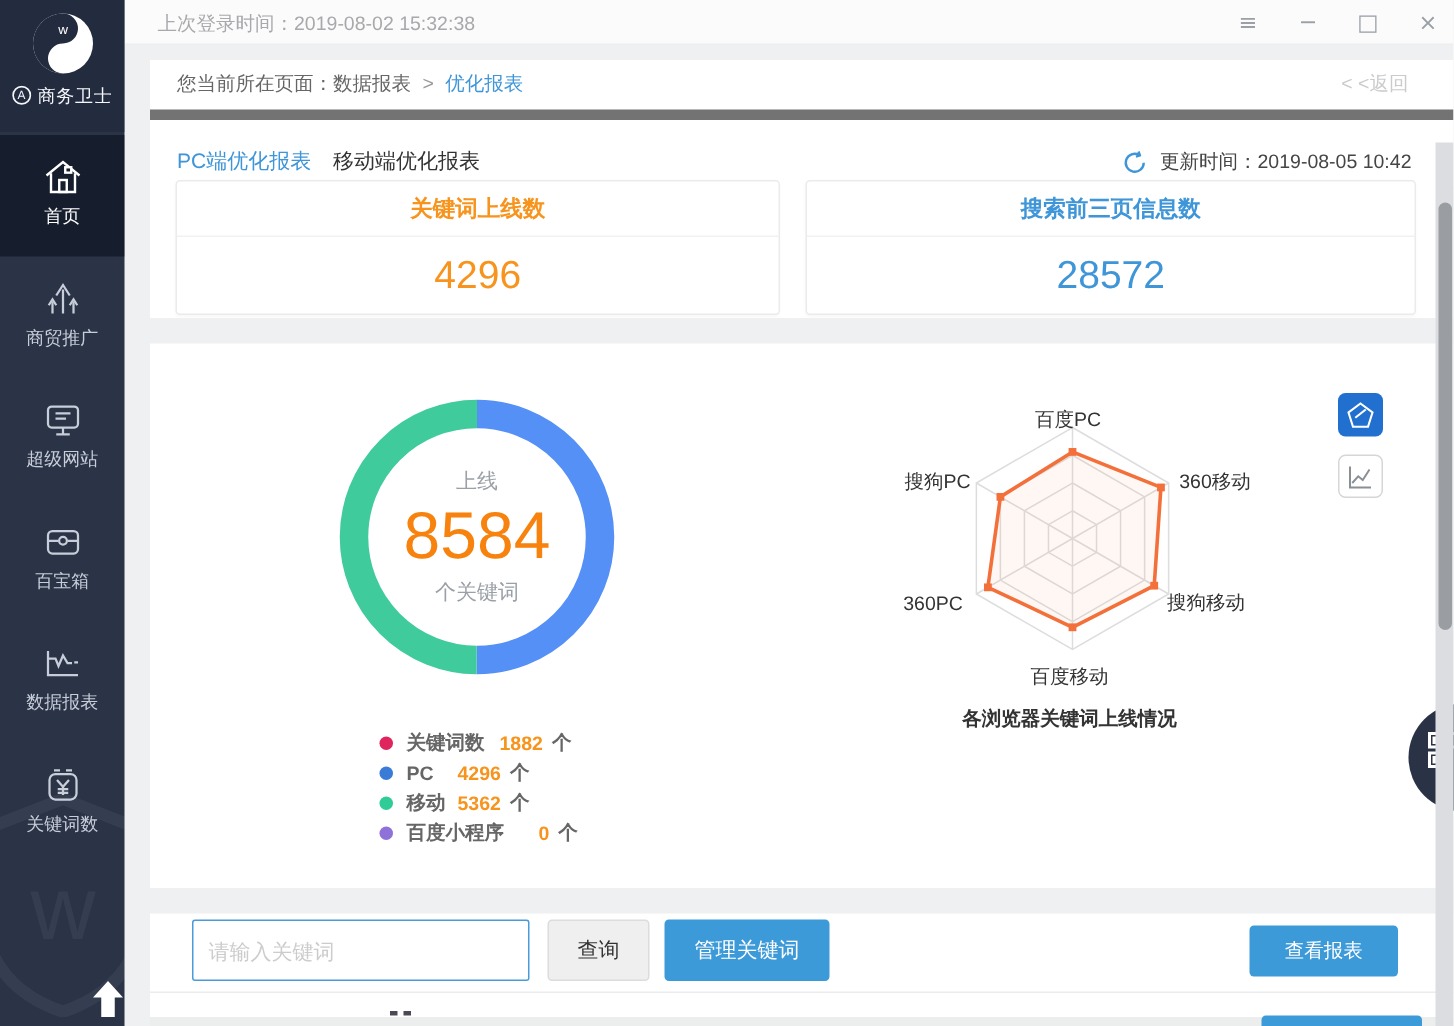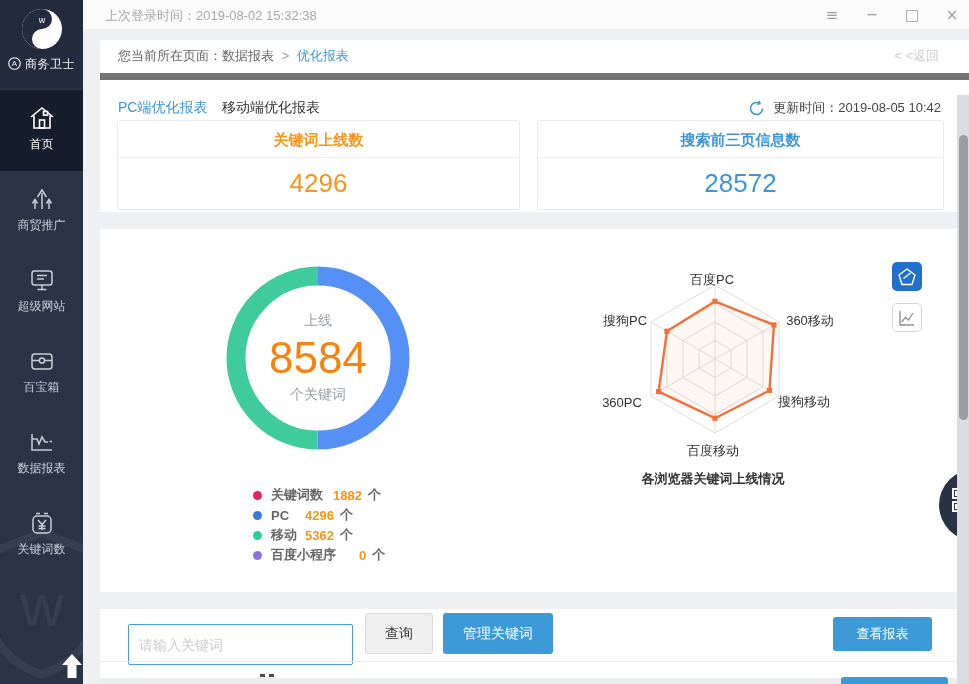--- a/index.html
+++ b/index.html
@@ -69,21 +69,21 @@
   .r-lab { position:absolute; transform:translate(-50%,-50%); font-size:13px; color:#333; white-space:nowrap; }
   .rl0 { left:132px; top:25px; } .rl1 { left:230px; top:66px; } .rl2 { left:224px; top:147px; }
   .rl3 { left:133px; top:196px; } .rl4 { left:42px; top:147px; } .rl5 { left:45px; top:66px; }
   .radar-caption { position:absolute; left:133px; top:224px; transform:translate(-50%,-50%); font-size:13px; font-weight:bold; color:#333; white-space:nowrap; }
   .chart-toggle { position:absolute; width:30px; height:29px; border-radius:5px; cursor:pointer; }
   .tg-radar { left:792px; top:222px; background:#2170cf; }
   .tg-line { left:792px; top:263px; background:#fff; border:1px solid #d6d6d6; }
   .chart-toggle svg { position:absolute; left:50%; top:50%; transform:translate(-50%,-50%); }
 
   
-  .kw-input { position:absolute; left:28px; top:573px; width:225px; height:41px; border:1px solid #4a9bd9; border-radius:2px; padding:0 10px; font-size:14px; color:#333; outline:none; font-family:inherit;margin-top:11px; }
+  .kw-input { position:absolute; left:28px; top:573px; width:225px; height:41px; border:1px solid #4a9bd9; border-radius:2px; padding:0 10px; font-size:14px; color:#333; outline:none; font-family:inherit; }
   .kw-input::placeholder { color:#ccc; }
   .btn { position:absolute; border:none; border-radius:3px; font-size:14px; cursor:pointer; font-family:inherit; }
   .btn-query { left:265px; top:573px; width:68px; height:41px; background:#efefef; border:1px solid #dcdcdc; color:#333; }
   .btn-manage { left:343px; top:573px; width:110px; height:41px; background:#3d9ad9; color:#fff; }
   .btn-view { left:733px; top:577px; width:99px; height:34px; background:#3d9ad9; color:#fff; font-size:13px; }
   .row-border { position:absolute; left:0; top:621px; width:100%; border-top:1px solid #ececec; }
 
   
   .next-band { position:absolute; left:0; top:638px; width:100%; height:6px; background:#eceded; }
   .btn-view-partial { position:absolute; left:741px; top:637px; width:107px; height:7px; background:#3d9ad9; border-radius:3px 3px 0 0; cursor:pointer; }

